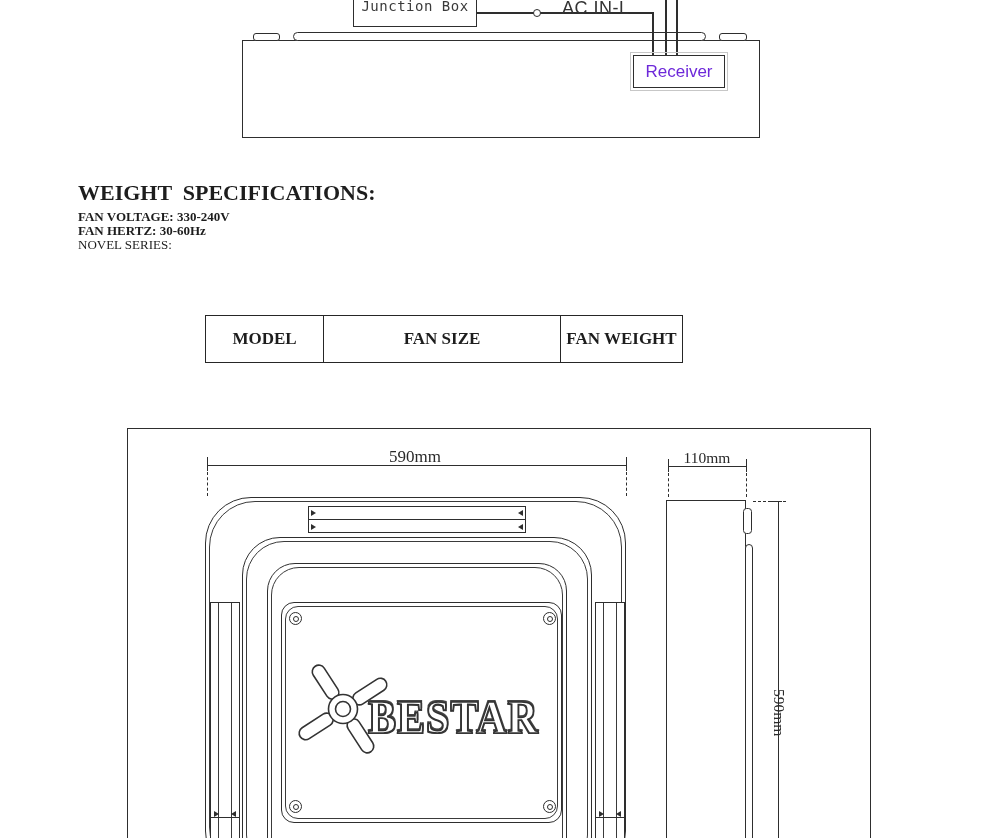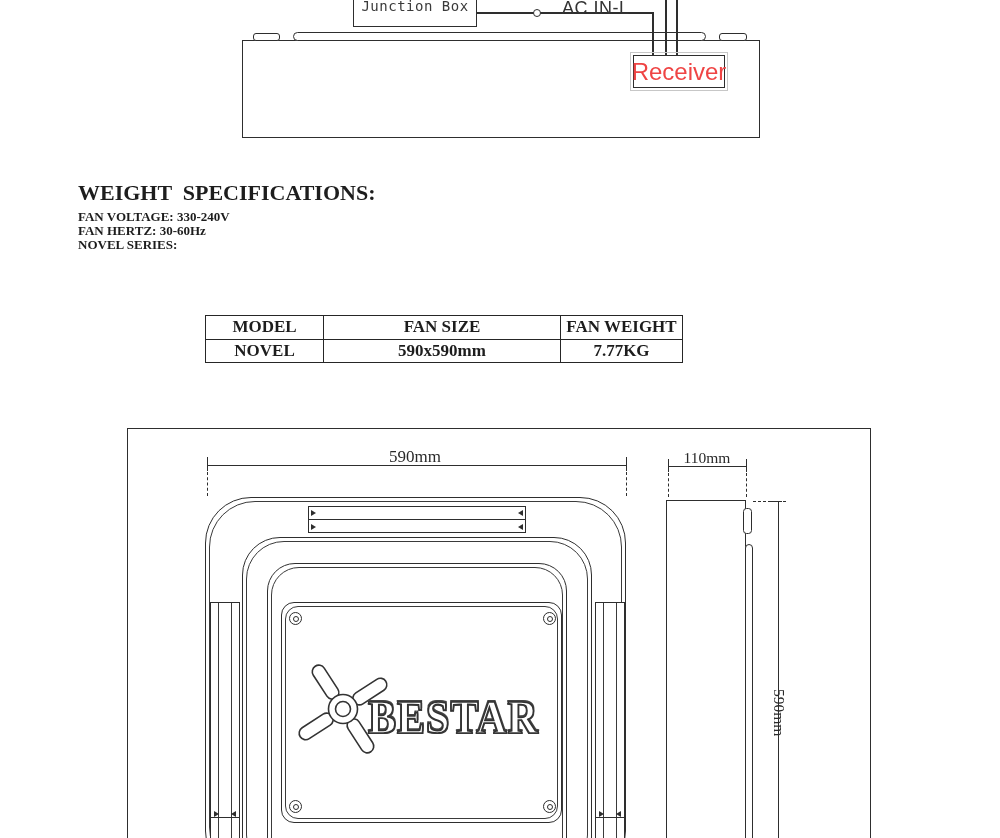--- a/index.html
+++ b/index.html
@@ -50,47 +50,42 @@
   <div class="ln" style="left:477px;top:12px;width:176px;height:1.6px"></div>
   <div class="circle" style="left:533px;top:9px;width:8px;height:8px"></div>
   <div class="ln" style="left:652px;top:12px;width:1.6px;height:43px"></div>
   <div class="ln" style="left:665px;top:0;width:1.6px;height:55px"></div>
   <div class="ln" style="left:676px;top:0;width:1.6px;height:55px"></div>
 
   <div class="abs" style="left:562px;top:-2px;font-size:18px;color:#333;letter-spacing:.5px">AC IN-L</div>
 
   <div class="box" style="left:633px;top:55px;width:92px;height:33px;outline:1px solid #c7c7c7;outline-offset:2px;
               display:flex;align-items:center;justify-content:center">
-    <span style="font-size:24px;color:#ef4444">Receiver</span>
+    <span style="font-size:17px;color:#6d28d9">Receiver</span>
   </div>
 </div>
 
 <div>
   <div class="abs serif" style="left:78px;top:180px;font-size:22px;font-weight:bold;color:#1d1d1d;white-space:pre">WEIGHT  SPECIFICATIONS:</div>
   <div class="abs serif" style="left:78px;top:209px;font-size:13px;font-weight:bold;color:#1d1d1d">FAN VOLTAGE: 330-240V</div>
   <div class="abs serif" style="left:78px;top:223px;font-size:13px;font-weight:bold;color:#1d1d1d">FAN HERTZ: 30-60Hz</div>
-  <div class="abs serif" style="left:78px;top:237px;font-size:13px;font-weight:bold;color:#1d1d1d">NOVEL SERIES:</div>
+  <div class="abs serif" style="left:78px;top:237px;font-size:13px;font-weight:normal;color:#1d1d1d">NOVEL SERIES:</div>
 </div>
 
 <table class="spec" style="left:205px;top:315px;width:477px;height:48px">
   <colgroup>
       <col style="width:118px">
       <col style="width:237px">
       <col style="width:122px">
     </colgroup>
   <tbody>
       <tr>
     <th>MODEL</th>
     <th>FAN SIZE</th>
     <th>FAN WEIGHT</th>
-  </tr>
-  <tr>
-    <td>NOVEL</td>
-    <td>590x590mm</td>
-    <td>7.77KG</td>
   </tr>
 </tbody>
   </table>
 
 <div>
 
   <div class="box nofill" style="left:127px;top:428px;width:744px;height:424px;border-width:1.6px"></div>
 
   <div class="ln" style="left:207px;top:464.5px;width:420px;height:1.4px"></div>
   <div class="ln" style="left:207px;top:457px;width:1.4px;height:14px"></div>

